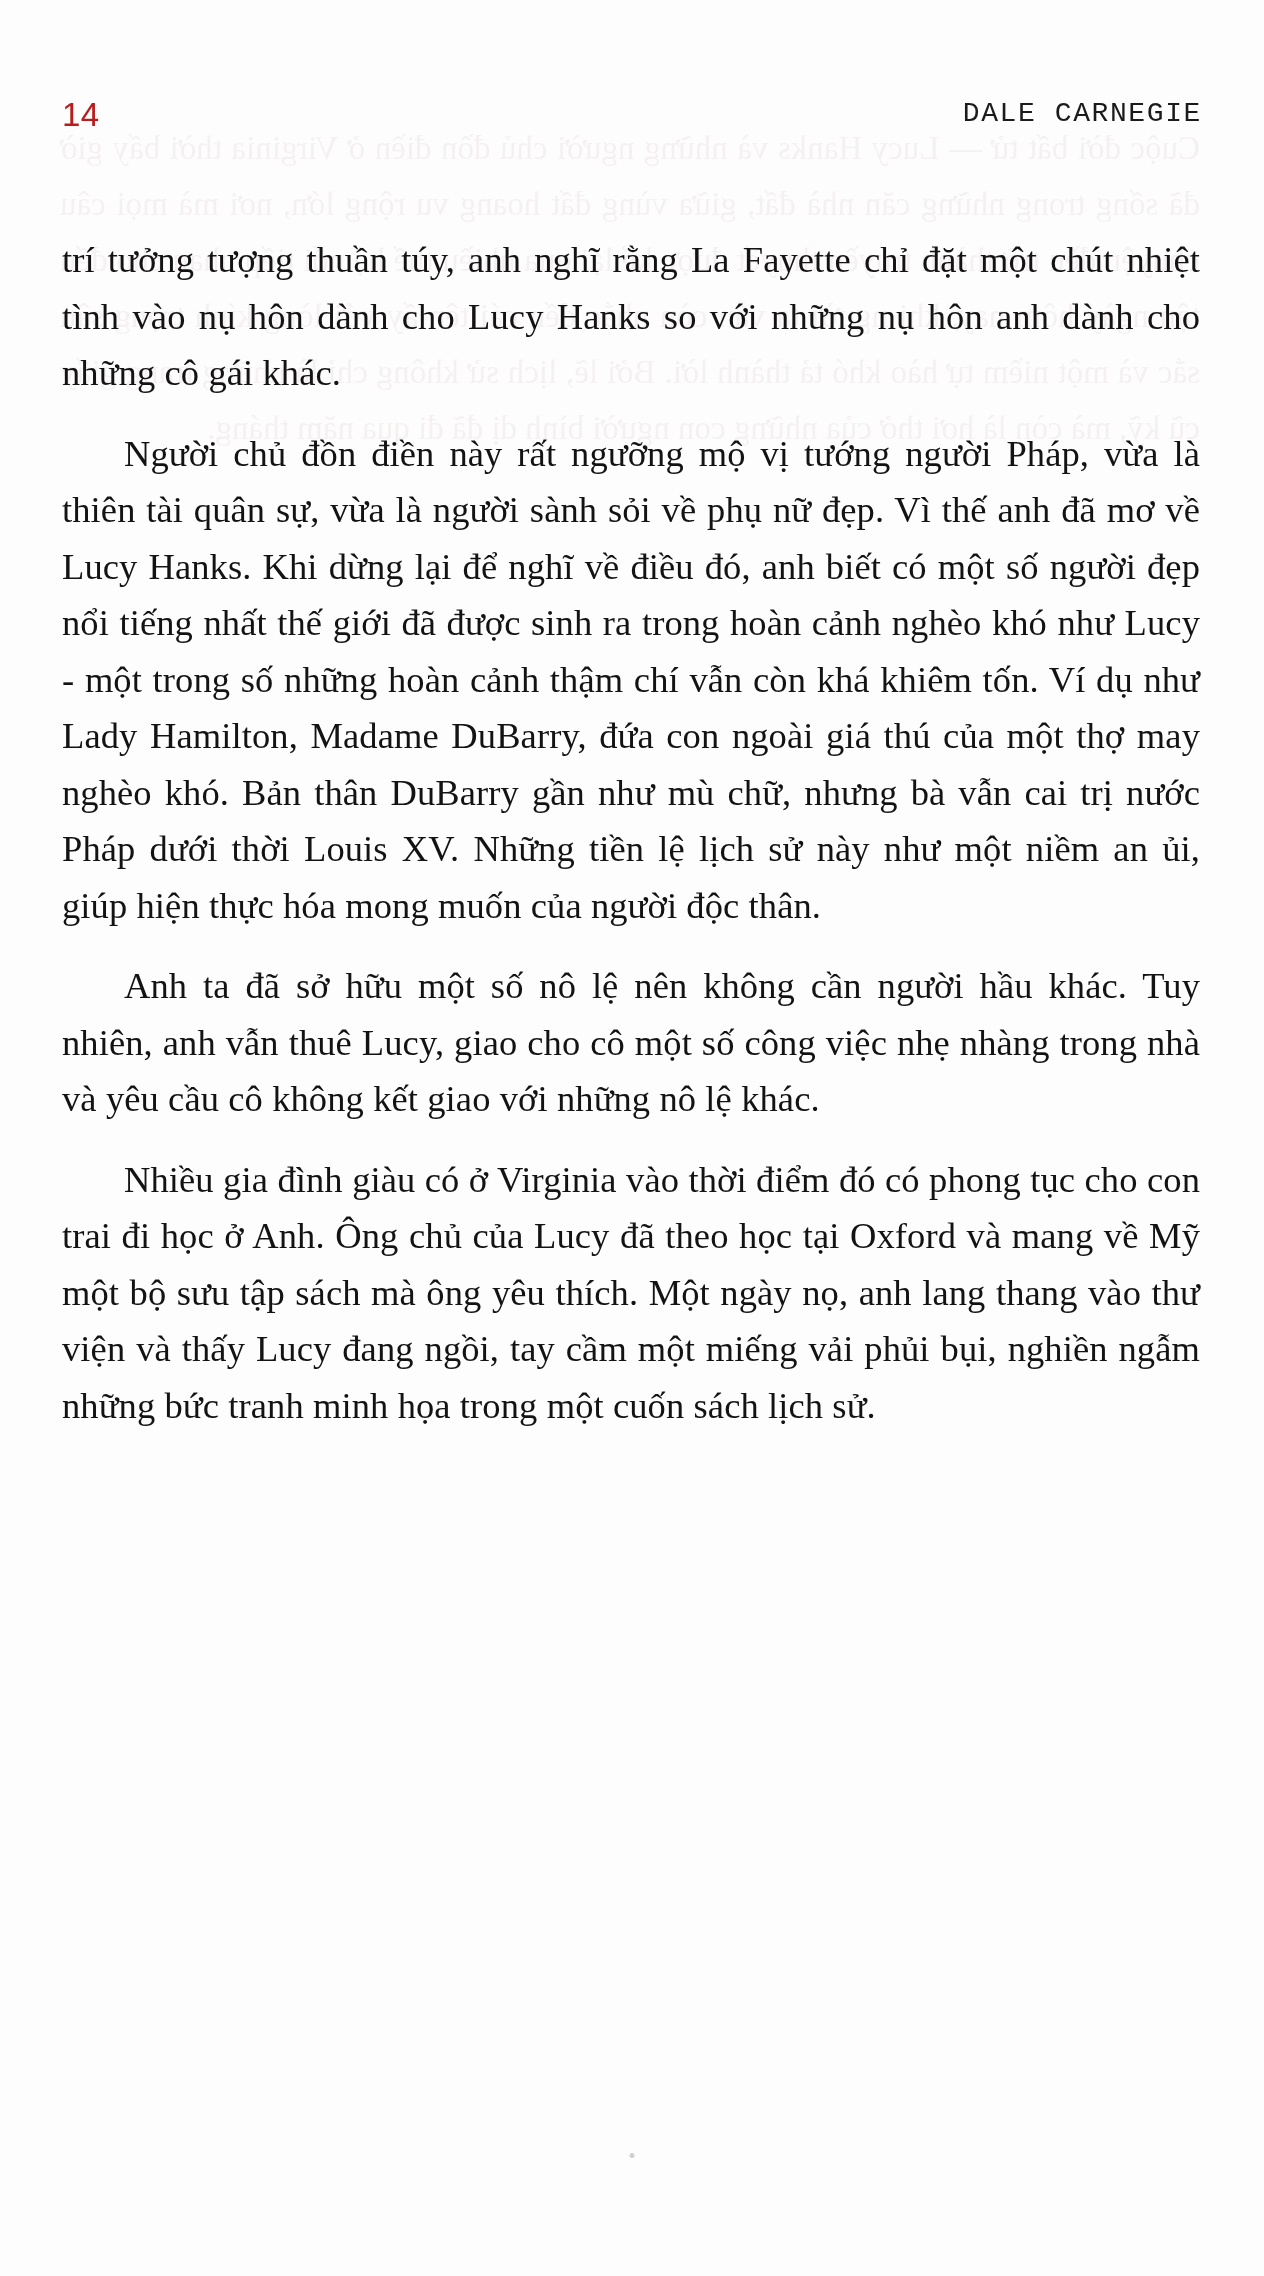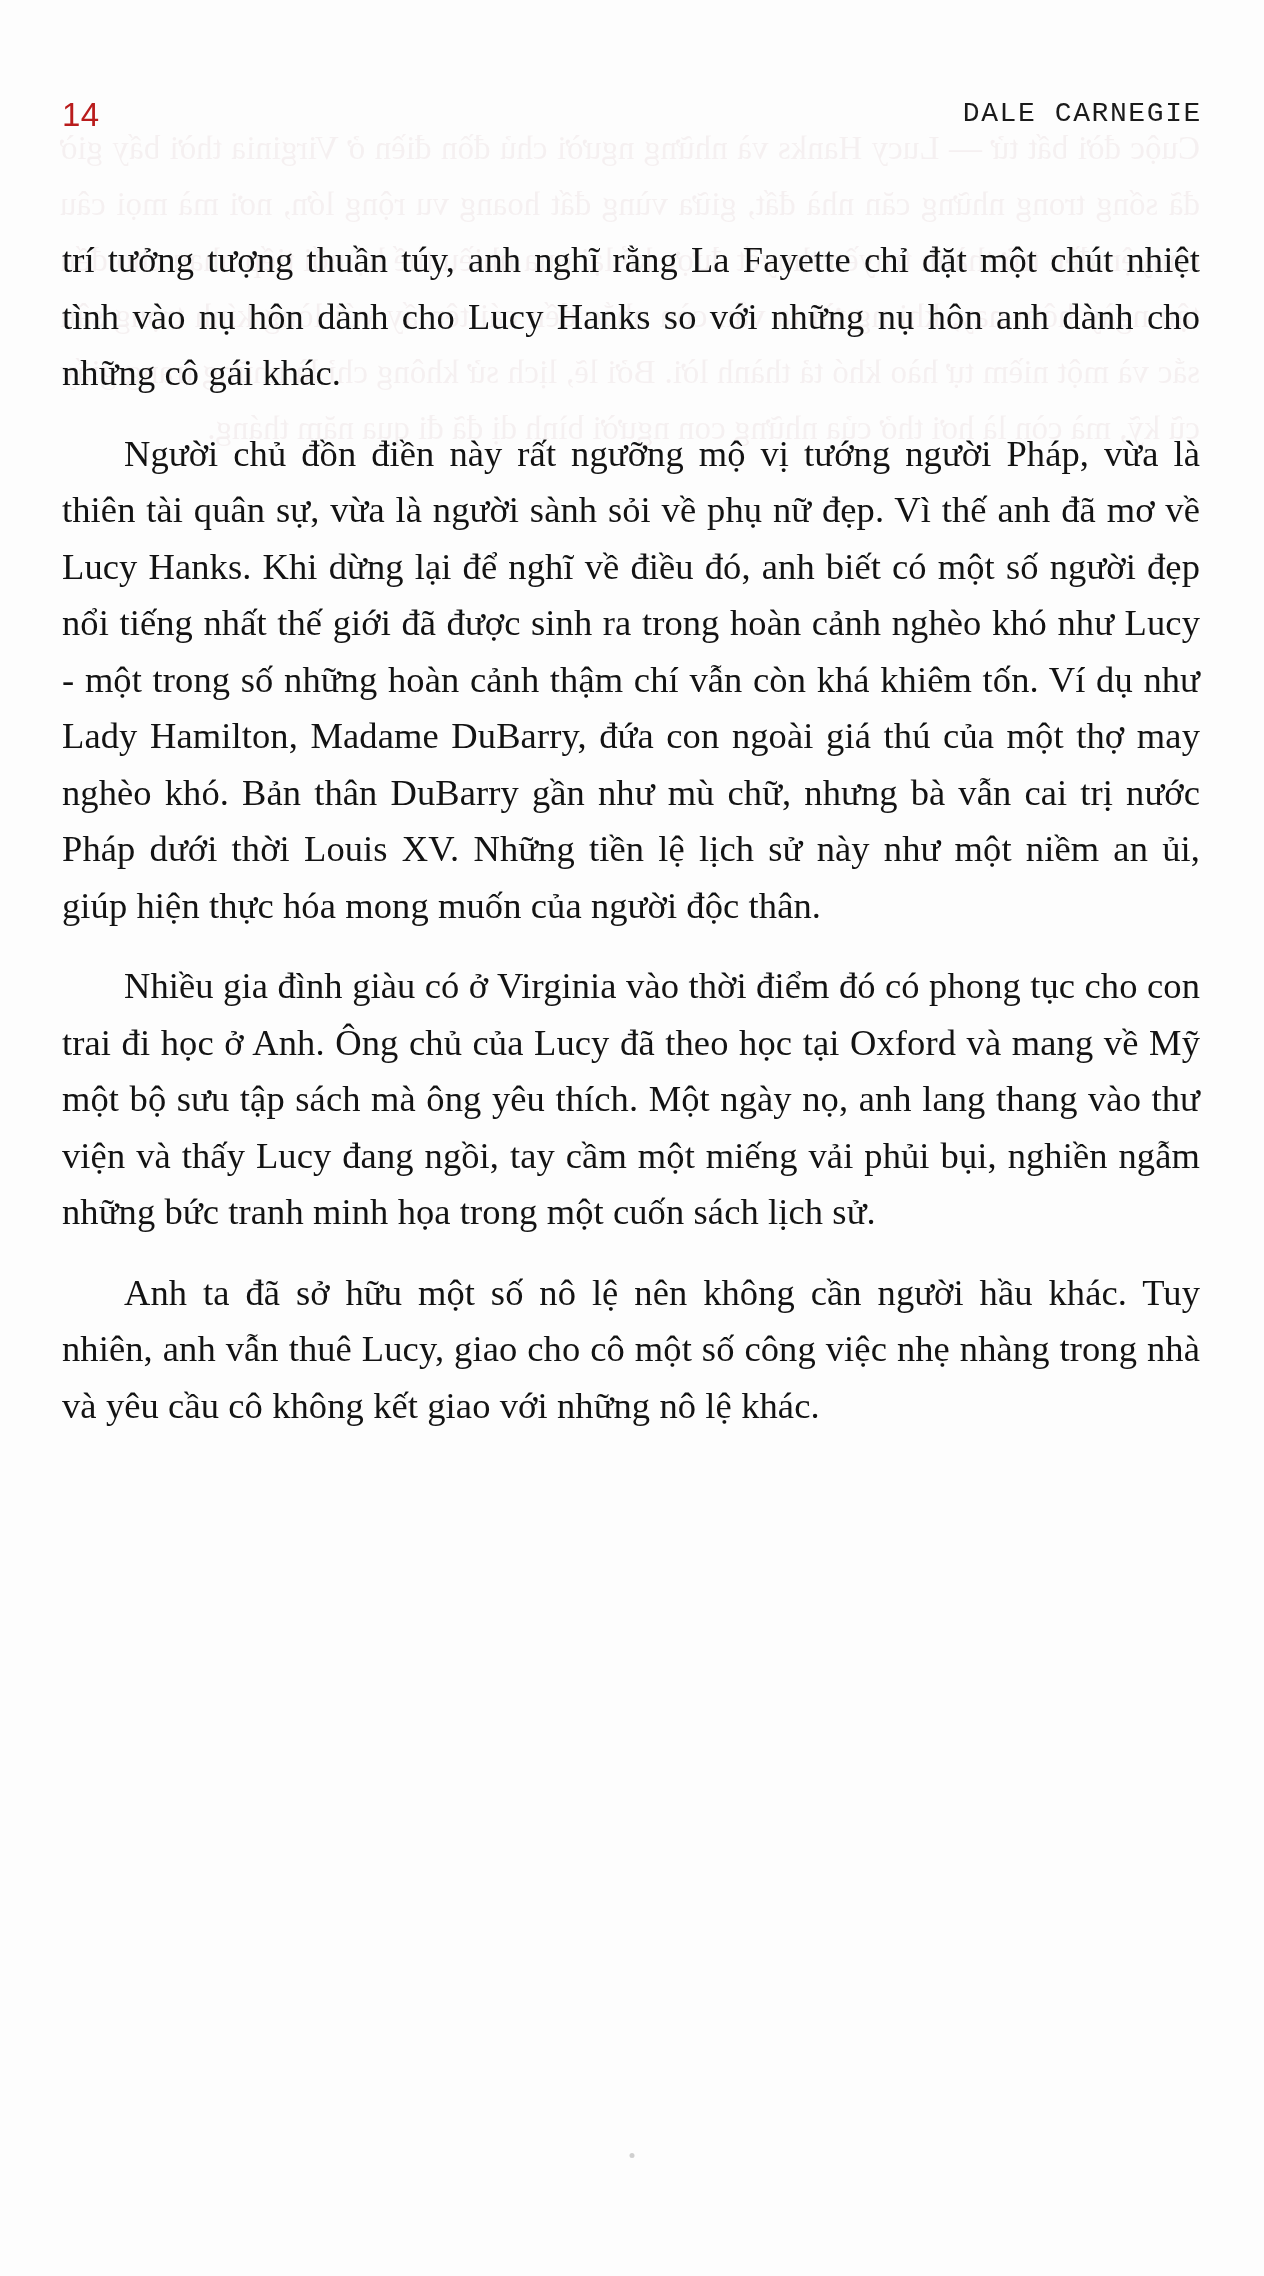--- a/index.html
+++ b/index.html
@@ -114,18 +114,18 @@
   </div>
 
   <div class="header">
     <span class="folio">14</span>
     <span class="runhead">DALE CARNEGIE</span>
   </div>
 
   <div class="body-text">
     <p class="noindent">trí tưởng tượng thuần túy, anh nghĩ rằng La Fayette chỉ đặt một chút nhiệt tình vào nụ hôn dành cho Lucy Hanks so với những nụ hôn anh dành cho những cô gái khác.</p>
     <p class="indent">Người chủ đồn điền này rất ngưỡng mộ vị tướng người Pháp, vừa là thiên tài quân sự, vừa là người sành sỏi về phụ nữ đẹp. Vì thế anh đã mơ về Lucy Hanks. Khi dừng lại để nghĩ về điều đó, anh biết có một số người đẹp nổi tiếng nhất thế giới đã được sinh ra trong hoàn cảnh nghèo khó như Lucy - một trong số những hoàn cảnh thậm chí vẫn còn khá khiêm tốn. Ví dụ như Lady Hamilton, Madame DuBarry, đứa con ngoài giá thú của một thợ may nghèo khó. Bản thân DuBarry gần như mù chữ, nhưng bà vẫn cai trị nước Pháp dưới thời Louis XV. Những tiền lệ lịch sử này như một niềm an ủi, giúp hiện thực hóa mong muốn của người độc thân.</p>
+    <p class="indent">Anh ta đã sở hữu một số nô lệ nên không cần người hầu khác. Tuy nhiên, anh vẫn thuê Lucy, giao cho cô một số công việc nhẹ nhàng trong nhà và yêu cầu cô không kết giao với những nô lệ khác.</p>
     <p class="indent">Nhiều gia đình giàu có ở Virginia vào thời điểm đó có phong tục cho con trai đi học ở Anh. Ông chủ của Lucy đã theo học tại Oxford và mang về Mỹ một bộ sưu tập sách mà ông yêu thích. Một ngày nọ, anh lang thang vào thư viện và thấy Lucy đang ngồi, tay cầm một miếng vải phủi bụi, nghiền ngẫm những bức tranh minh họa trong một cuốn sách lịch sử.</p>
-    <p class="indent">Anh ta đã sở hữu một số nô lệ nên không cần người hầu khác. Tuy nhiên, anh vẫn thuê Lucy, giao cho cô một số công việc nhẹ nhàng trong nhà và yêu cầu cô không kết giao với những nô lệ khác.</p>
   </div>
 
   <div class="footer-mark"></div>
 </div>
 
 </body></html>

